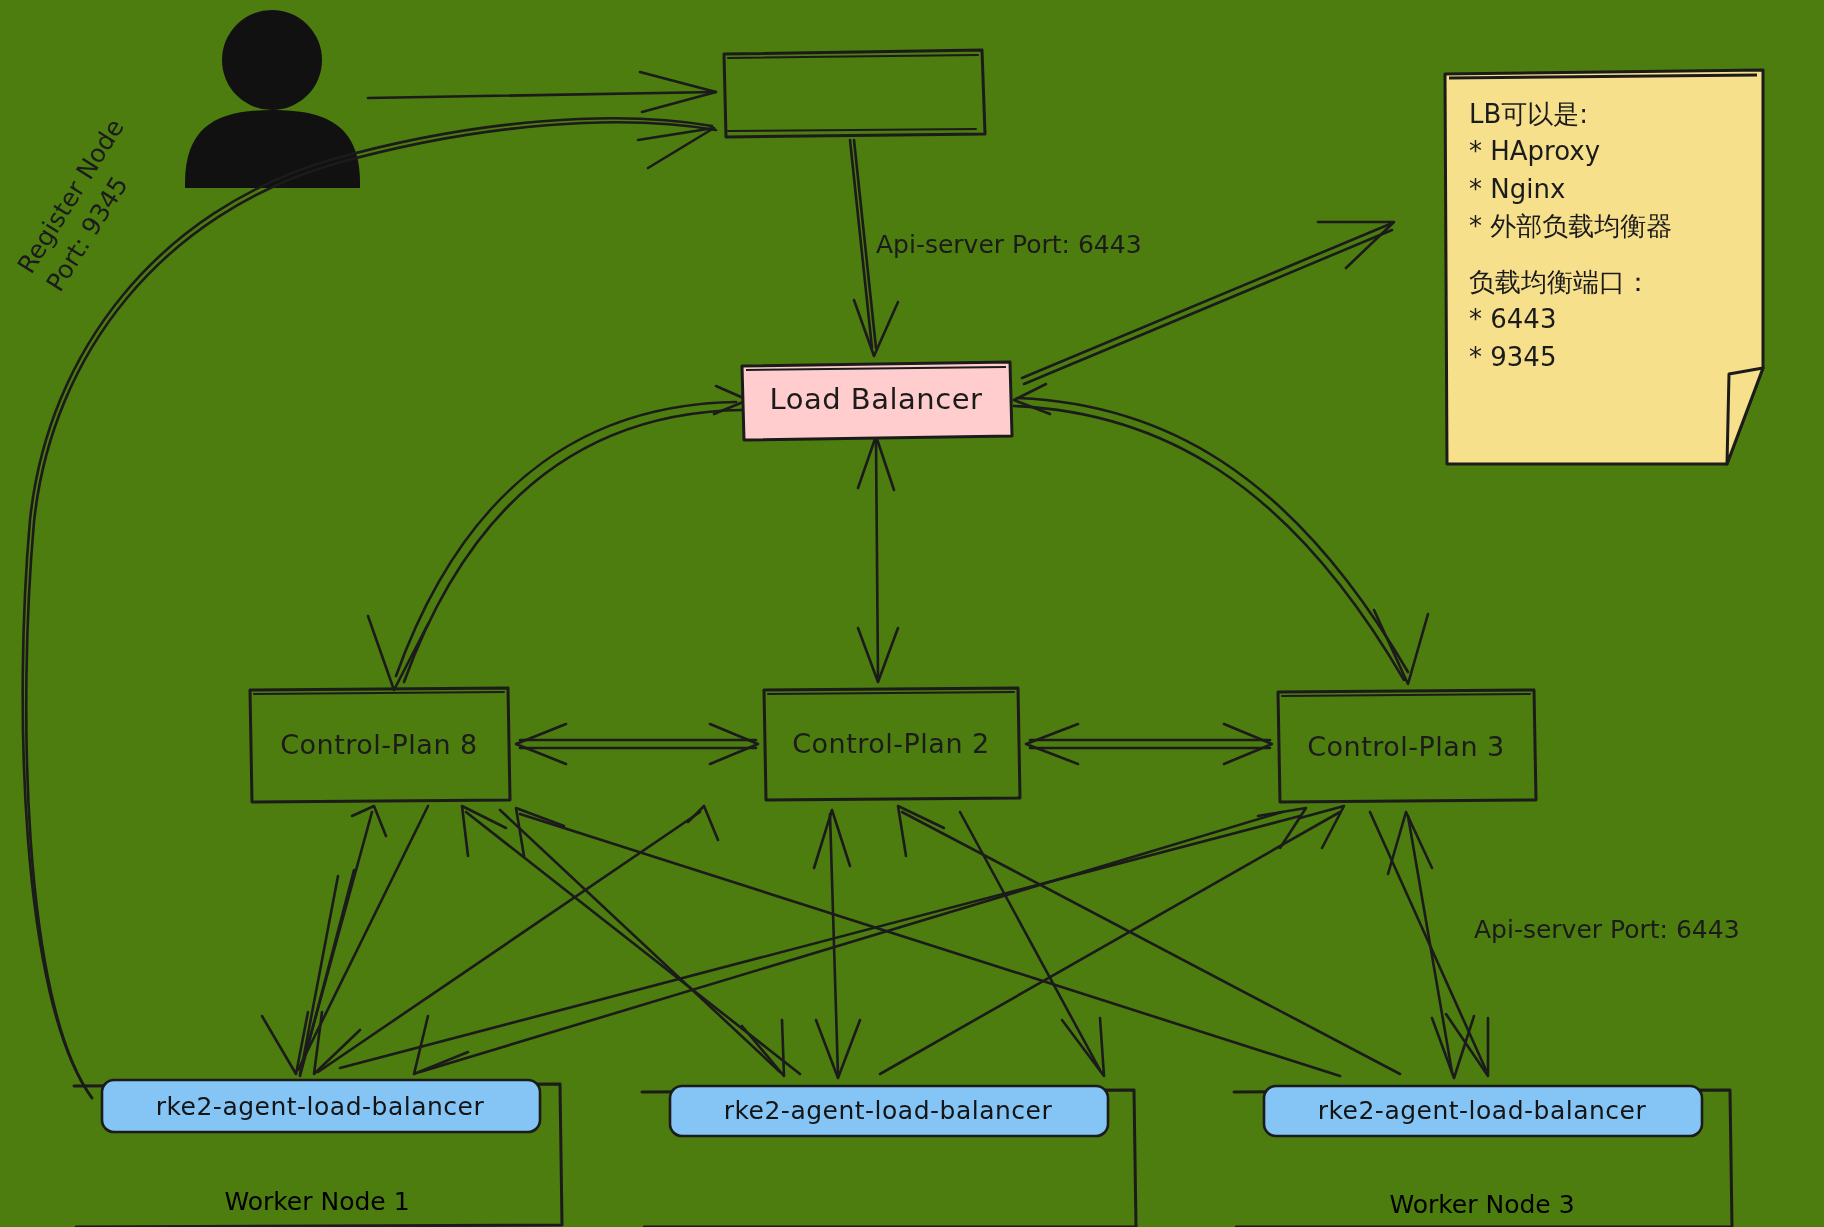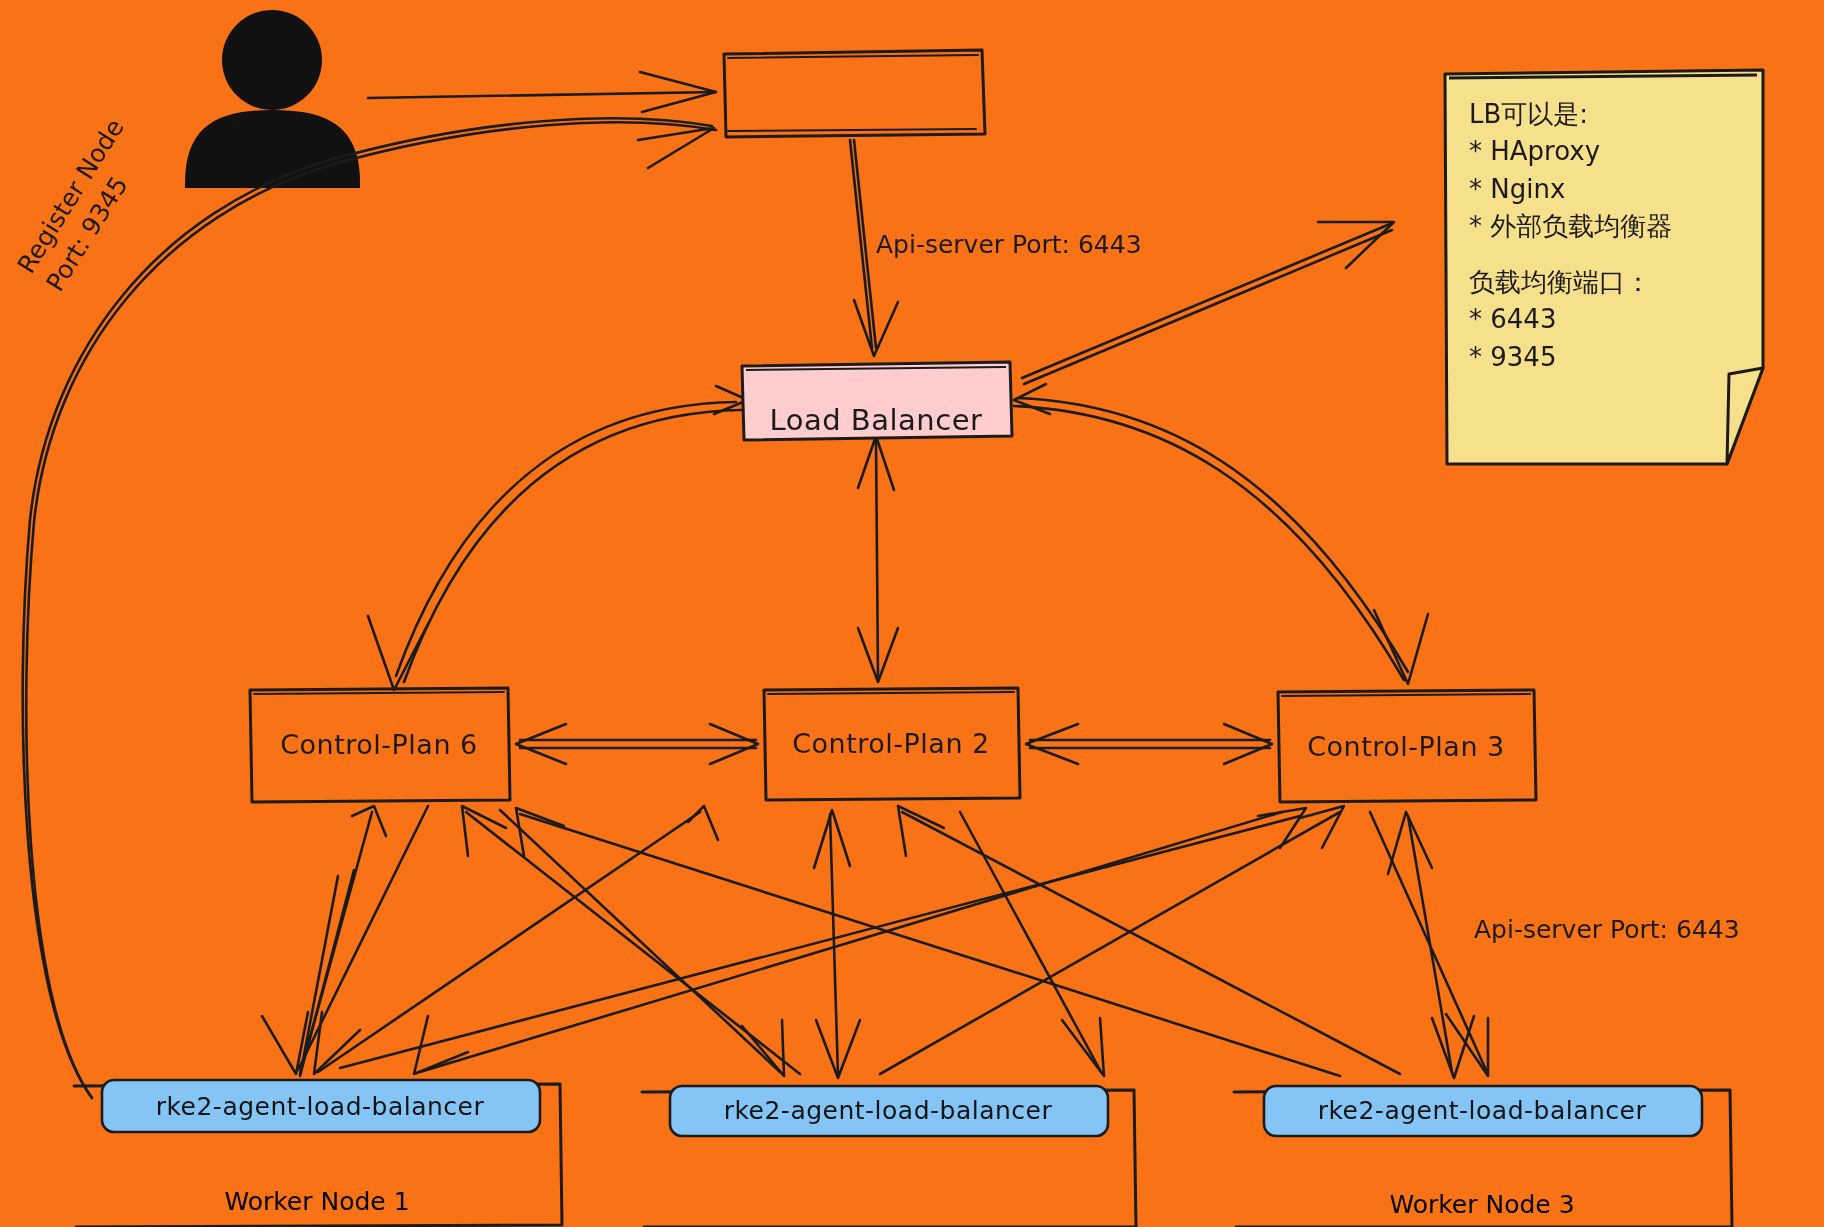--- a/index.html
+++ b/index.html
@@ -1,26 +1,26 @@
 <!DOCTYPE html>
 <html><head>
 <meta charset="utf-8">
 <style>
   html,body{margin:0;padding:0;background:#ffffff;}
   body{width:1824px;height:1227px;overflow:hidden;font-family:"DejaVu Sans",sans-serif;}
-  #stage{position:relative;width:1824px;height:1227px;background:#f97316;}
+  #stage{position:relative;width:1824px;height:1227px;background:#4d7c0f;}
   svg.layer{position:absolute;left:0;top:0;width:1824px;height:1227px;}
 
   .node{position:absolute;display:flex;align-items:center;justify-content:center;
         box-sizing:border-box;}
   .label{font-family:"DejaVu Sans",sans-serif;color:#1b1b1b;letter-spacing:.5px;
          white-space:nowrap;}
 
   .box-fqdn{left:723px;top:50px;width:260px;height:85px;}
-  .box-lb{left:740px;top:363px;width:272px;height:72px;margin-top:21px;}
+  .box-lb{left:740px;top:363px;width:272px;height:72px;}
   .box-cp1{left:248px;top:687px;width:262px;height:115px;}
   .box-cp2{left:763px;top:687px;width:256px;height:113px;}
   .box-cp3{left:1277px;top:690px;width:258px;height:112px;}
 
   .agent{position:absolute;display:flex;align-items:center;justify-content:center;border-radius:6px;}
   .agent-1{left:100px;top:1080px;width:440px;height:52px;}
   .agent-2{left:668px;top:1085px;width:440px;height:50px;}
   .agent-3{left:1262px;top:1085px;width:440px;height:50px;}
 
   .wlabel{position:absolute;width:100%;text-align:center;font-size:25px;margin-top:24px;}
@@ -199,21 +199,21 @@
       <div>* 9345</div>
     </div>
   </div>
 
 
   <div class="node box-lb">
     <span class="label txt-lb">Load Balancer</span>
   </div>
 
   <div class="node box-cp1">
-    <span class="label txt-cp">Control-Plan 6</span>
+    <span class="label txt-cp">Control-Plan 8</span>
   </div>
   <div class="node box-cp2">
     <span class="label txt-cp">Control-Plan 2</span>
   </div>
   <div class="node box-cp3">
     <span class="label txt-cp">Control-Plan 3</span>
   </div>
 
   <div class="agent agent-1">
     <span class="label txt-agent">rke2-agent-load-balancer</span>

